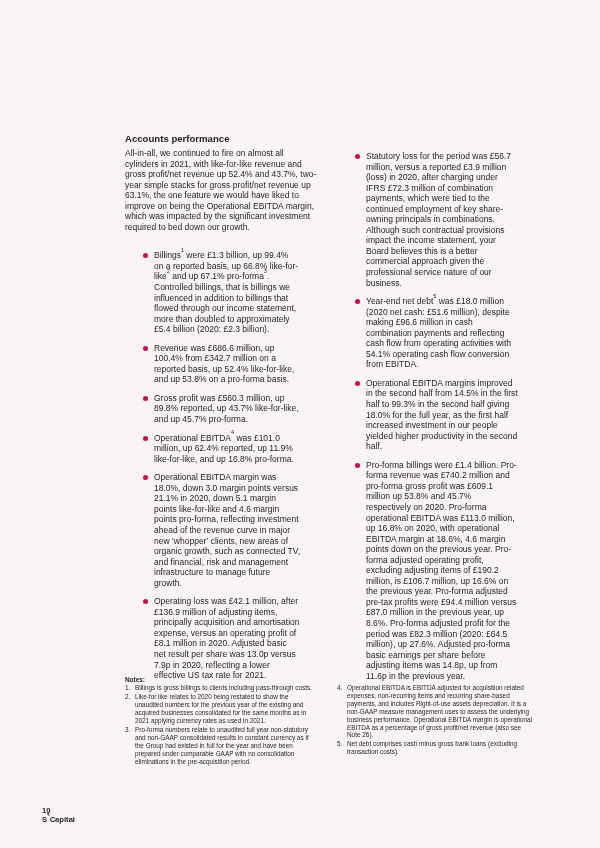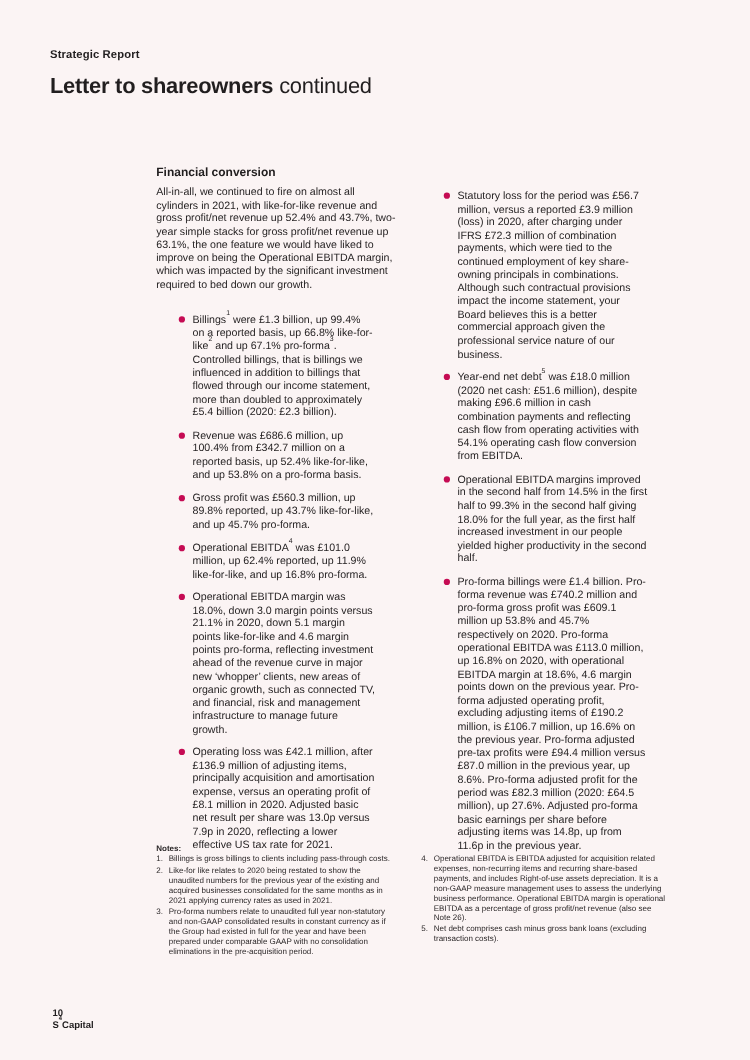--- a/index.html
+++ b/index.html
@@ -41,28 +41,24 @@
   .pno{font-weight:bold;margin-right:25px;}
   .brand{font-weight:bold;}
   .brand sup{font-size:4.6px;top:-2px;}
   .imprint-rest{margin-left:2px;margin-top:40px;}
 </style>
 </head>
 <body style="--bg: #fbf4f4; --accent: #c50b53;">
 
 <div class="page">
 
-  <div class="hdr">
-    <div class="eyebrow">Strategic Report</div>
-    <h1 class="title"><span class="tb">Letter to shareowners</span><span> continued</span></h1>
-  </div>
 
   <div class="columns">
     <section class="col">
-      <h2 class="fin-head">Financial conversion</h2>
+      <h2 class="fin-head">Accounts performance</h2>
       <p class="intro">All-in-all, we continued to fire on almost all cylinders in 2021, with like-for-like revenue and gross profit/net revenue up 52.4% and 43.7%, two-year simple stacks for gross profit/net revenue up 63.1%, the one feature we would have liked to improve on being the Operational EBITDA margin, which was impacted by the significant investment required to bed down our growth.</p>
       <ul class="bullets" id="left-bullets">
           <li>
             <span class="dot"></span>
             <span>Billings<sup>1</sup> were £1.3 billion, up 99.4% on a reported basis, up 66.8% like-for-like<sup>2</sup> and up 67.1% pro-forma<sup>3</sup>. Controlled billings, that is billings we influenced in addition to billings that flowed through our income statement, more than doubled to approximately £5.4 billion (2020: £2.3 billion).</span>
           </li>
           <li>
             <span class="dot"></span>
             <span>Revenue was £686.6 million, up 100.4% from £342.7 million on a reported basis, up 52.4% like-for-like, and up 53.8% on a pro-forma basis.</span>
           </li>

